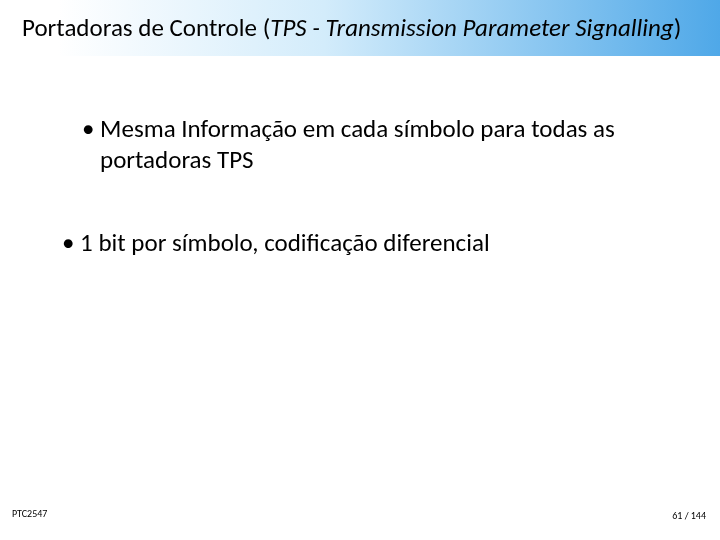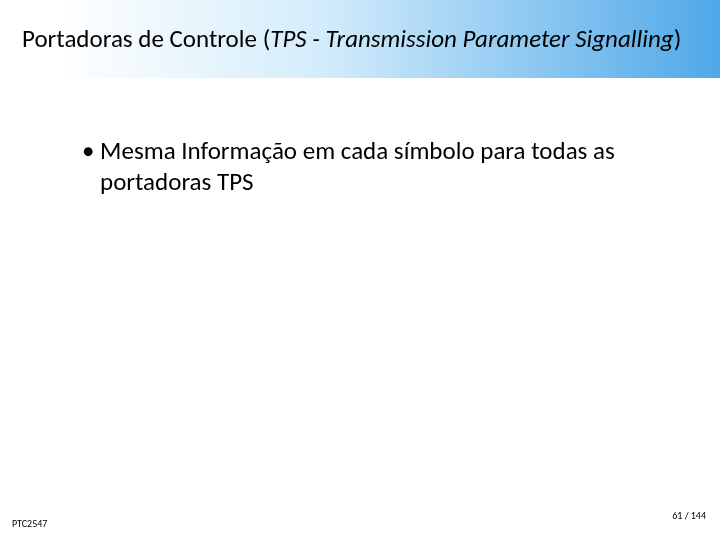--- a/index.html
+++ b/index.html
@@ -6,21 +6,21 @@
   body {
     width: 720px;
     height: 540px;
     background: #ffffff;
     font-family: Calibri, "Segoe UI", Arial, sans-serif;
     position: relative;
     overflow: hidden;
   }
   .title-band {
     width: 100%;
-    height: 78px;
+    height: 56px;
     background: linear-gradient(to right, #ffffff 0%, #ffffff 8%, #d3ecfb 45%, #4fa8e8 100%);
     padding: 6px 20px 6px 22px;
     display: flex;
     align-items: center;
   }
   .title-text {
     font-size: 25px;
     color: #000000;
     line-height: 1.2;
   }
@@ -42,21 +42,21 @@
     font-size: 25px;
     color: #000000;
     line-height: 1.25;
     margin-bottom: 40px;
     text-indent: -16px;
     padding-left: 16px;
   }
   .bullet:last-of-type { margin-bottom: 0; }
   .footer-left {
     position: absolute;
-    bottom: 10px;
+    bottom: 20px;
     left: 12px;
     font-size: 10px;
     color: #000000;
   }
   .footer-right {
     position: absolute;
     bottom: 18px;
     right: 14px;
     font-size: 10px;
     color: #000000;
@@ -67,16 +67,17 @@
 <body>
 
 <div class="title-band">
   <div class="title-text">
     <span>Portadoras de Controle (</span><span class="italic">TPS - Transmission Parameter Signalling</span><span>)</span>
   </div>
 </div>
 
 <div class="content">
   <div class="first-bullet">• Mesma Informação em cada símbolo para todas as portadoras TPS</div>
+  <div class="bullet">• 1 bit por símbolo, codificação diferencial</div>
 </div>
 
 <div class="footer-left">PTC2547</div>
 <div class="footer-right">61 / 144</div>
 
 </body></html>

